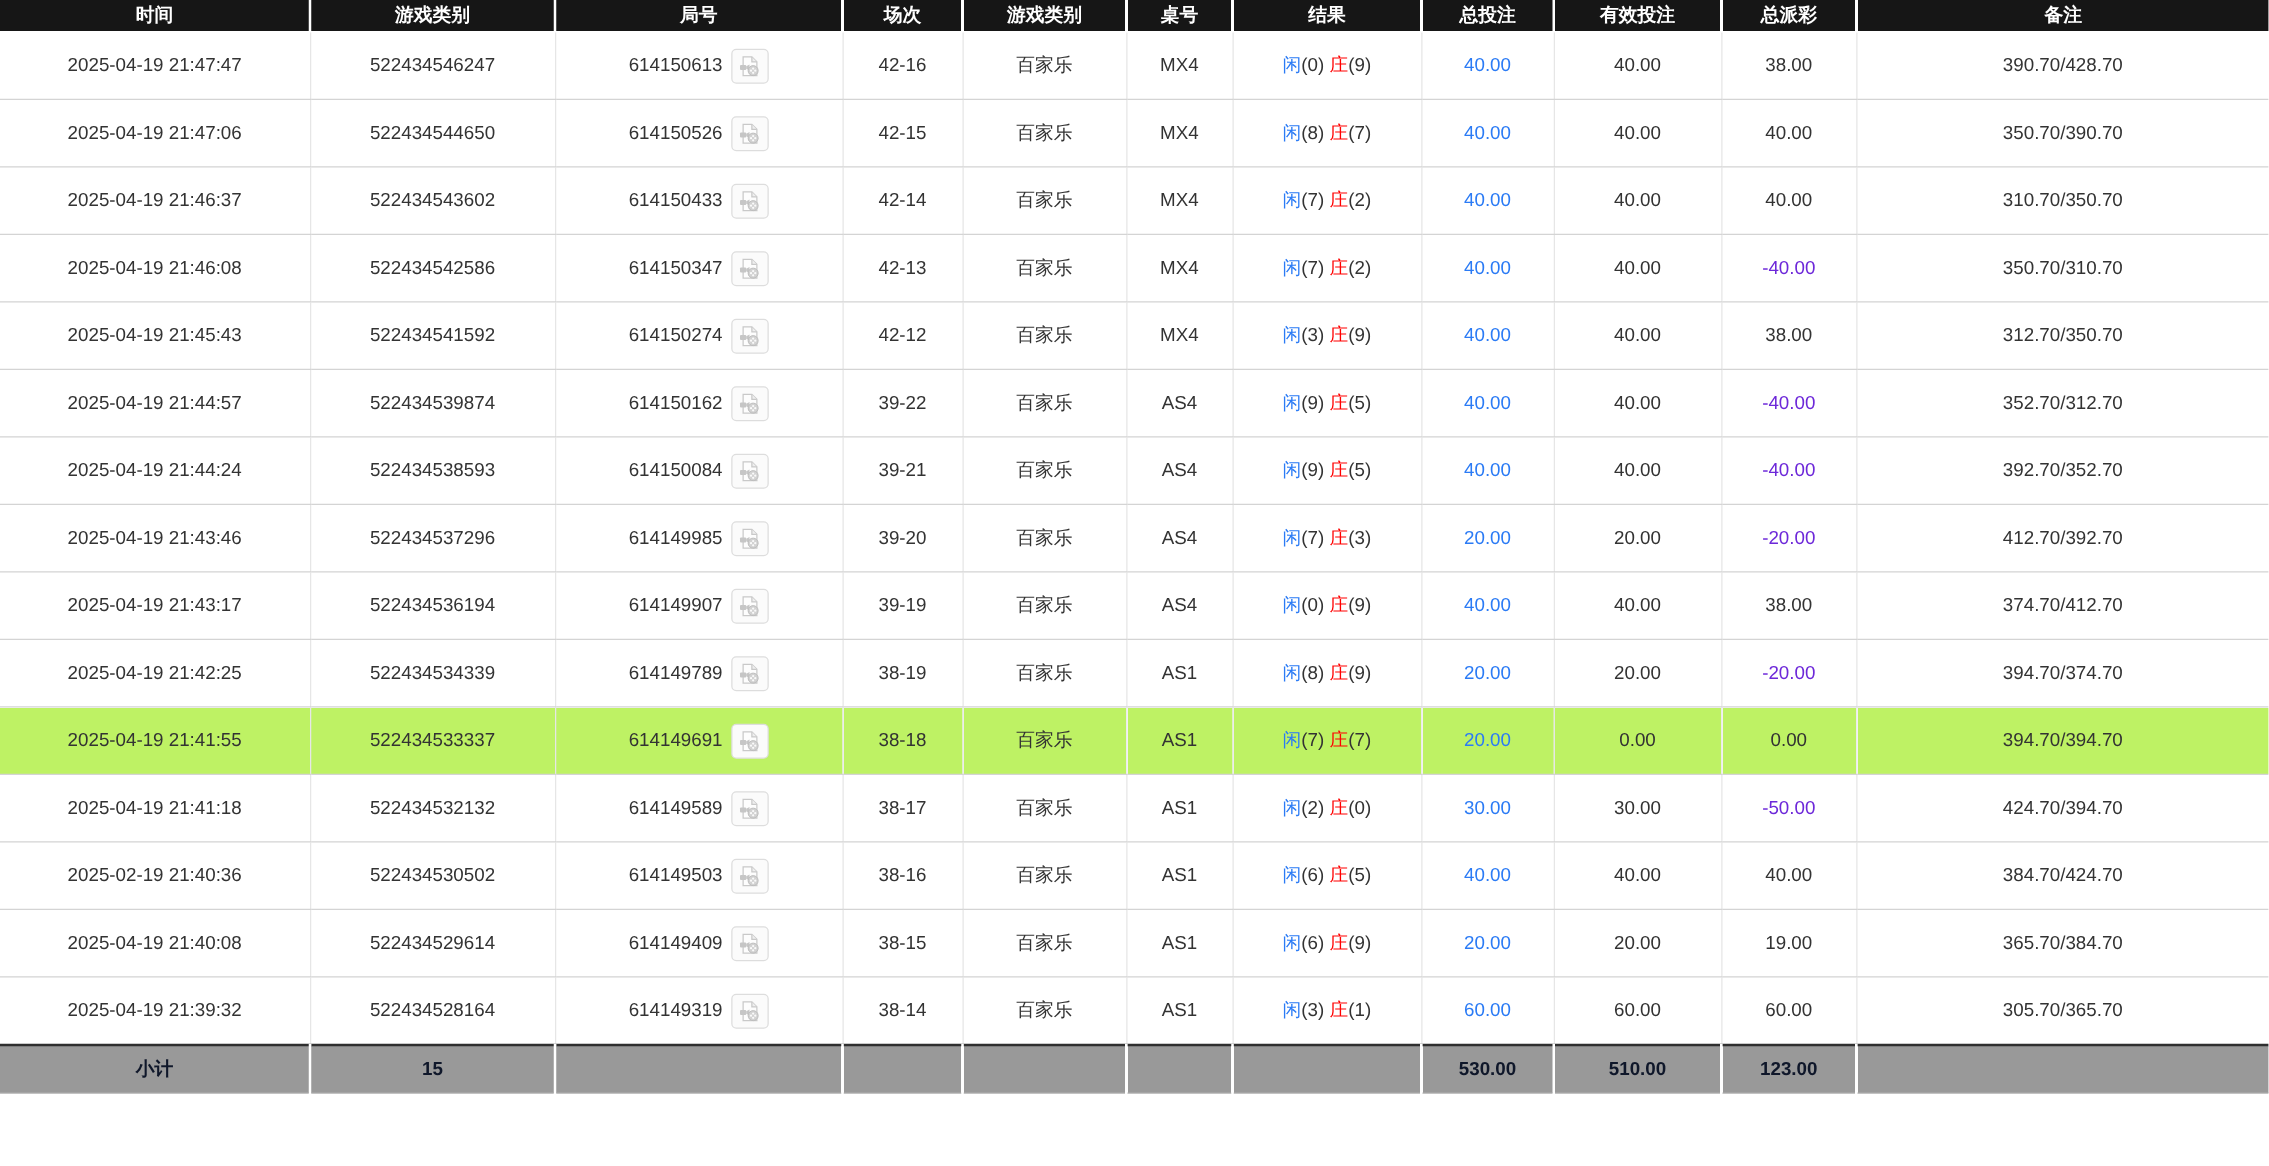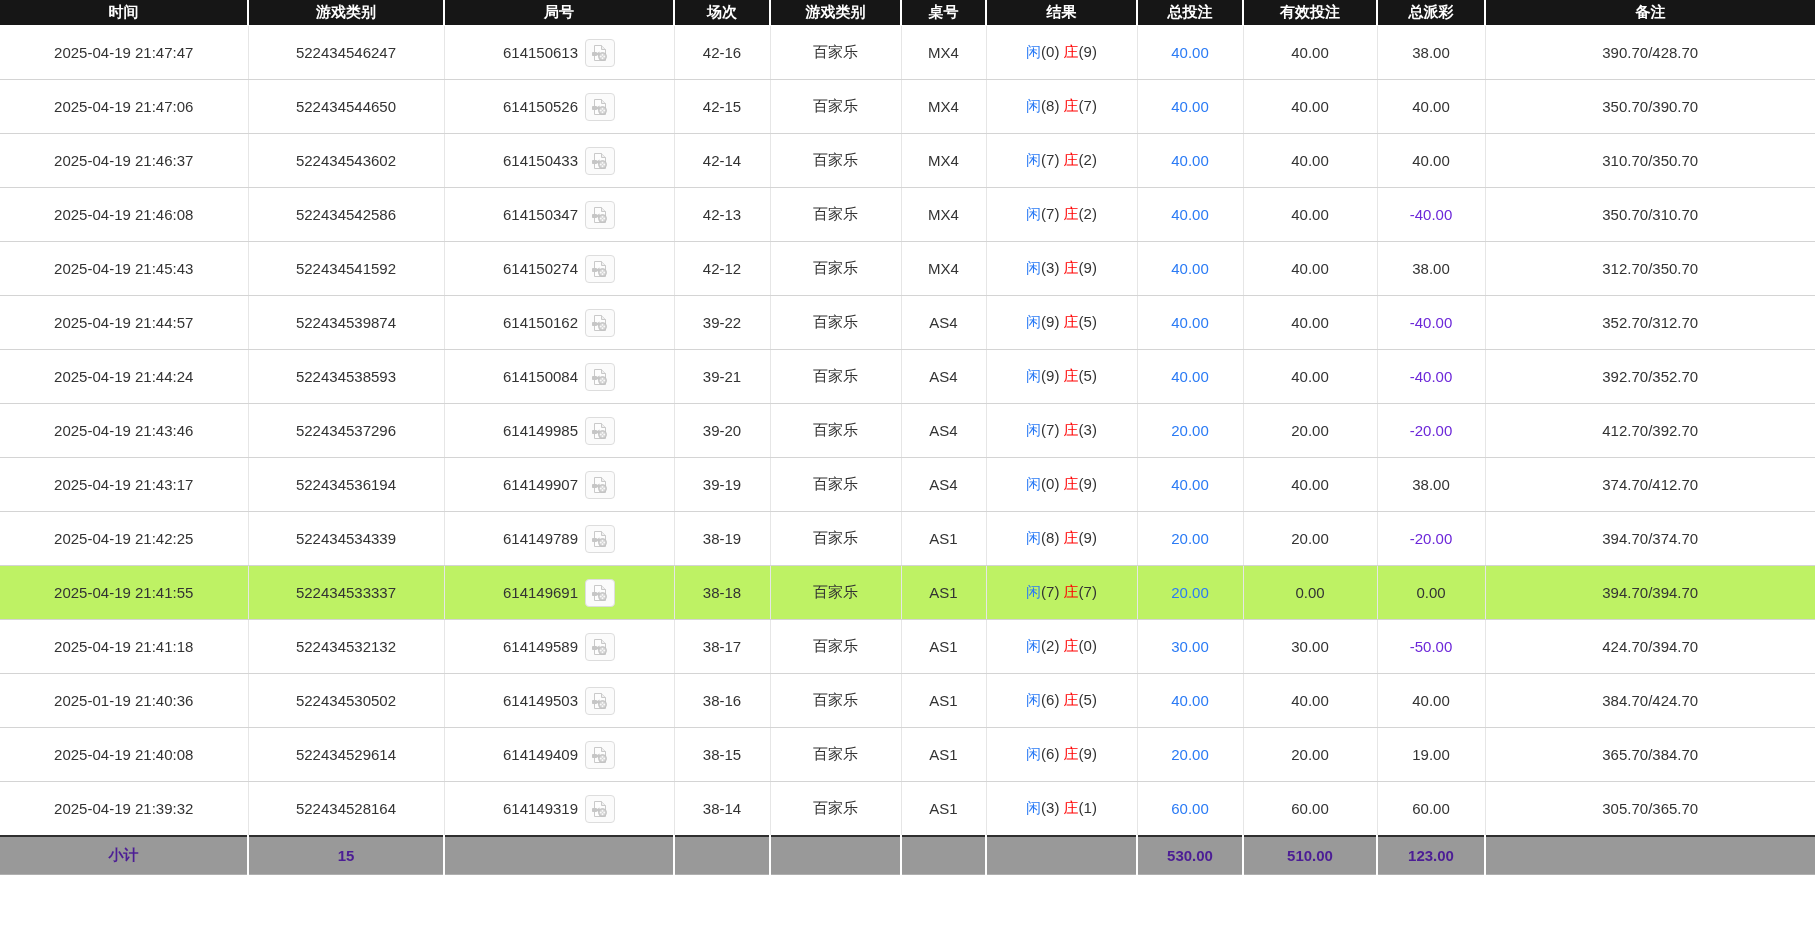--- a/index.html
+++ b/index.html
@@ -30,21 +30,21 @@
   .result-banker { color: #ff0000; }
   .result-pts { color: #333; }
   .amount-link { color: #2b7bf5; cursor: pointer; }
   .round-wrap { display: inline-flex; align-items: center; gap: 7px; justify-content: center; }
   .video-btn {
     display: inline-flex; align-items: center; justify-content: center;
     width: 30px; height: 28px; background: #fbfbfb;
     border: 1px solid #ddd; border-radius: 4px; padding: 0; cursor: pointer;
   }
   tfoot td {
-    background: #999999; color: #4c1d95; font-weight: bold; font-size: 15px;
+    background: #999999; color: #0f172a; font-weight: bold; font-size: 15px;
     height: 37px; padding: 0; text-align: center;
     border-right: 2px solid #ffffff; border-bottom: 2px solid #ffffff;
     overflow: hidden; white-space: nowrap;
   }
   tfoot td:last-child { border-right: none; }
   tfoot tr:first-child td { border-top: 2px solid #2f2f2f; }
   tfoot tr:last-child td { border-bottom: 1px solid #b0b0b0; }
 </style>
 </head>
 <body>
@@ -518,21 +518,21 @@
       <span class="result-banker">庄</span><span class="result-pts">(0)</span>
     </td>
     <td>
       <span class="amount-link">30.00</span>
     </td>
     <td>30.00</td>
     <td class="neg">-50.00</td>
     <td>424.70/394.70</td>
   </tr>
         <tr>
-    <td>2025-01-19 21:40:36</td>
+    <td>2025-02-19 21:40:36</td>
     <td>522434530502</td>
     <td>
       <span class="round-wrap">
         <span>614149503</span>
         <button class="video-btn" type="button">
           <span style="display:inline-flex;">
             <svg width="18" height="18" viewBox="0 0 18 18">
               <path d="M3.5 1.5 h7 l4 4 v11 h-11 z" fill="#fdfdfd" stroke="#c9c9c9" stroke-width="1"></path>
               <path d="M10.5 1.5 v4 h4" fill="#efefef" stroke="#c9c9c9" stroke-width="1"></path>
               <rect x="1" y="8" width="5" height="4" rx="0.8" fill="#c6c6c6"></rect>

